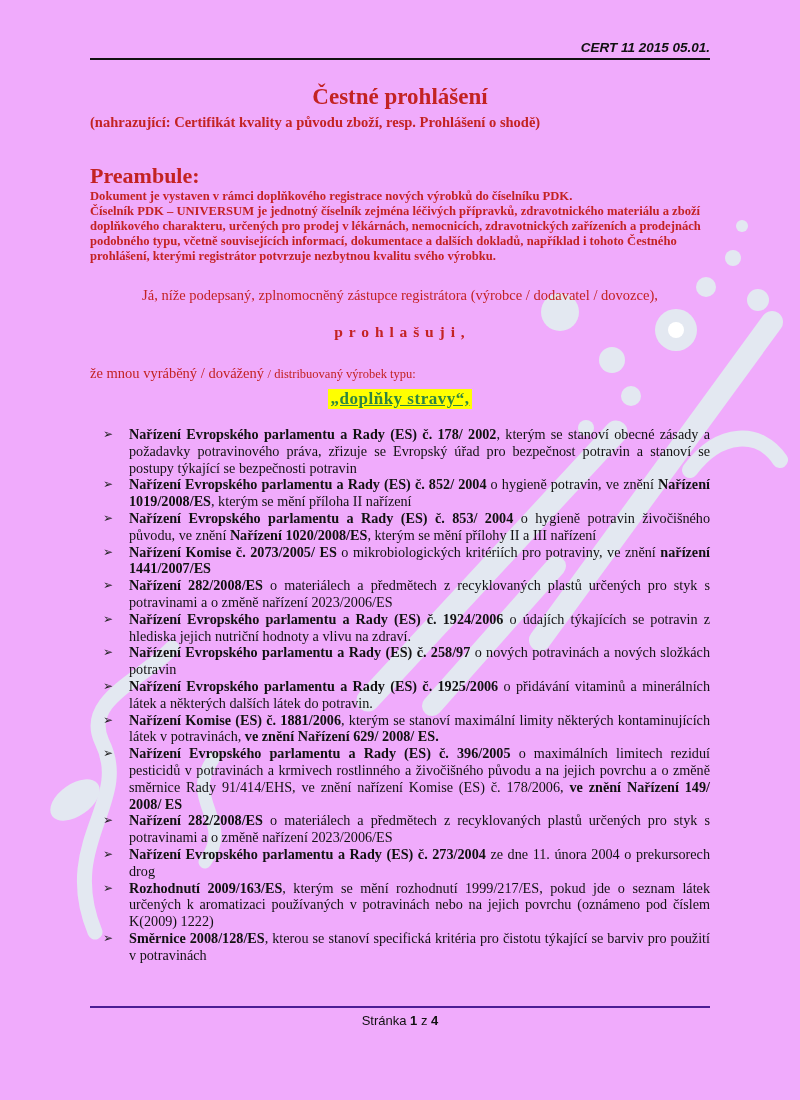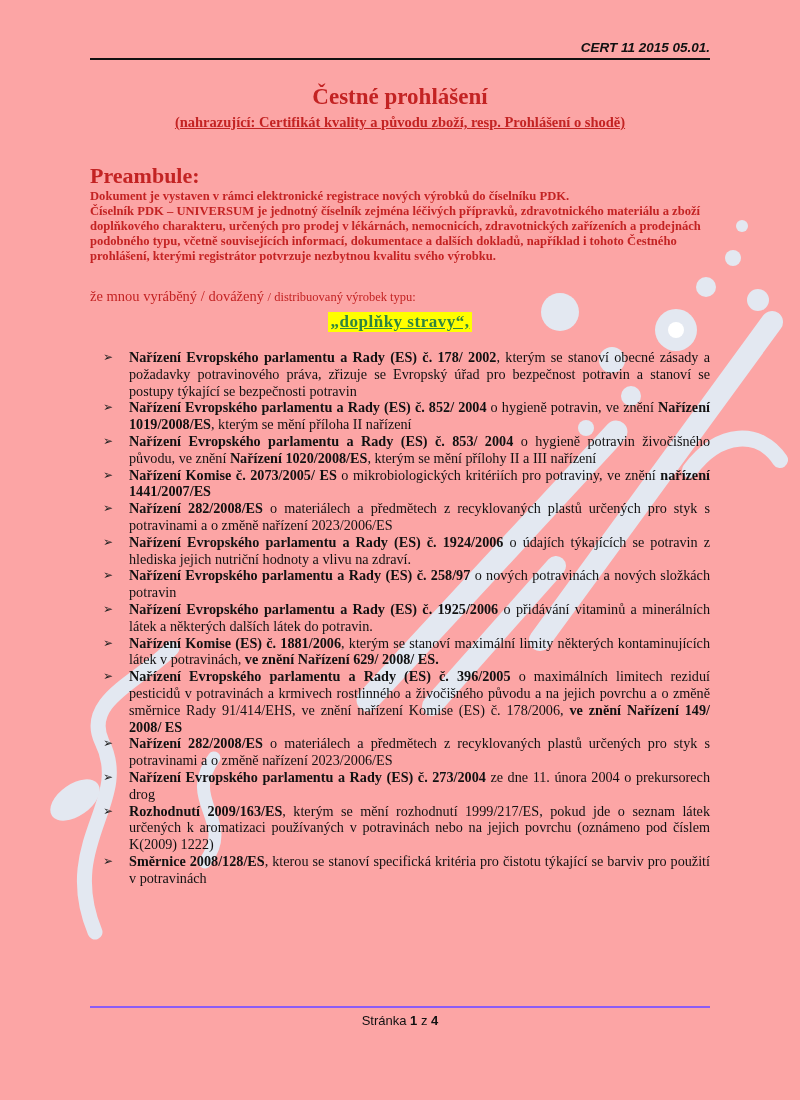--- a/index.html
+++ b/index.html
@@ -7,21 +7,21 @@
     --product-green:#2e8540;
     --highlight-yellow:#ffff00;
     --watermark:#e3e8f1;
     --ink:#1a1a1a;
   }
   *{margin:0;padding:0;box-sizing:border-box;}
   html,body{background:#fff;}
   .page{
     position:relative;
     width:800px;height:1100px;
-    background:#fca5a5;
+    background:#f0abfc;
     font-family:"Liberation Serif", serif;
     color:var(--ink,#1a1a1a);
     overflow:hidden;
   }
   .watermark{
     position:absolute;top:0;left:0;z-index:0;
     pointer-events:none;
   }
   .content{
     position:relative;z-index:1;
@@ -39,25 +39,23 @@
   }
   .title{
     margin-top:24px;
     text-align:center;
     color:var(--accent-red,#c32323);
     font-weight:bold;
     font-size:23px;
   }
   .subtitle{
     margin-top:4px;
-    text-align:center;
-    color:var(--accent-red,#c32323);
-    font-weight:bold;
-    font-size:14.5px;
-    text-decoration:underline;
+    color:var(--accent-red,#c32323);
+    font-weight:bold;
+    font-size:14.5px;
   }
   .preamble-heading{
     margin-top:32px;
     color:var(--accent-red,#c32323);
     font-weight:bold;
     font-size:22px;
   }
   .preamble p{
     color:var(--accent-red,#c32323);
     font-weight:bold;
@@ -117,21 +115,21 @@
   }
   ul.requirements li .bullet{
     position:absolute;left:13px;top:0;
     font-family:"DejaVu Sans", sans-serif;
     font-size:12px;
     color:#222;
   }
   ul.requirements li b{font-weight:bold;}
   .doc-footer{
     position:absolute;left:90px;right:90px;top:1006px;z-index:1;
-    border-top:2px solid #8b5cf6;
+    border-top:2px solid #4c1d95;
     text-align:center;
     font-family:"Liberation Sans", sans-serif;
     font-size:13px;
     color:#111;
     padding-top:5px;
   }
   .doc-footer b{font-weight:bold;}
 </style>
 </head>
 <body>
@@ -164,24 +162,26 @@
 
   <div class="content">
 
     <div class="doc-header">CERT 11 2015 05.01.</div>
 
     <h1 class="title">Čestné prohlášení</h1>
     <div class="subtitle">(nahrazující: Certifikát kvality a původu zboží, resp. Prohlášení o shodě)</div>
 
     <h2 class="preamble-heading">Preambule:</h2>
     <div class="preamble">
-      <p>Dokument je vystaven v rámci elektronické registrace nových výrobků do číselníku PDK.</p>
+      <p>Dokument je vystaven v rámci doplňkového registrace nových výrobků do číselníku PDK.</p>
       <p>Číselník PDK – UNIVERSUM je jednotný číselník zejména léčivých přípravků, zdravotnického materiálu a zboží doplňkového charakteru, určených pro prodej v lékárnách, nemocnicích, zdravotnických zařízeních a prodejnách podobného typu, včetně souvisejících informací, dokumentace a dalších dokladů, například i tohoto Čestného prohlášení, kterými registrátor potvrzuje nezbytnou kvalitu svého výrobku.</p>
     </div>
 
+    <div class="decl-intro">Já, níže podepsaný, zplnomocněný zástupce registrátora (výrobce / dodavatel / dovozce),</div>
+    <div class="decl-verb">p r o h l a š u j i ,</div>
 
     <div class="product-line">
       <span>že mnou vyráběný / dovážený </span><span class="small"> / distribuovaný výrobek typu:</span>
     </div>
 
     <div class="product-type-row">
       <span class="product-type">„doplňky stravy“,</span>
     </div>
 
 

